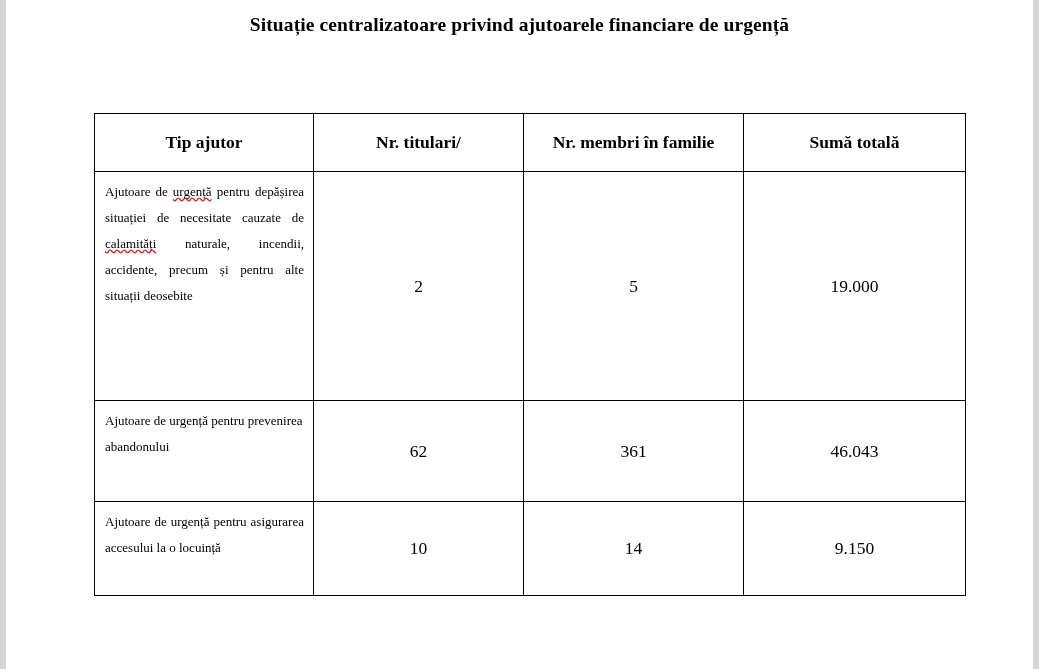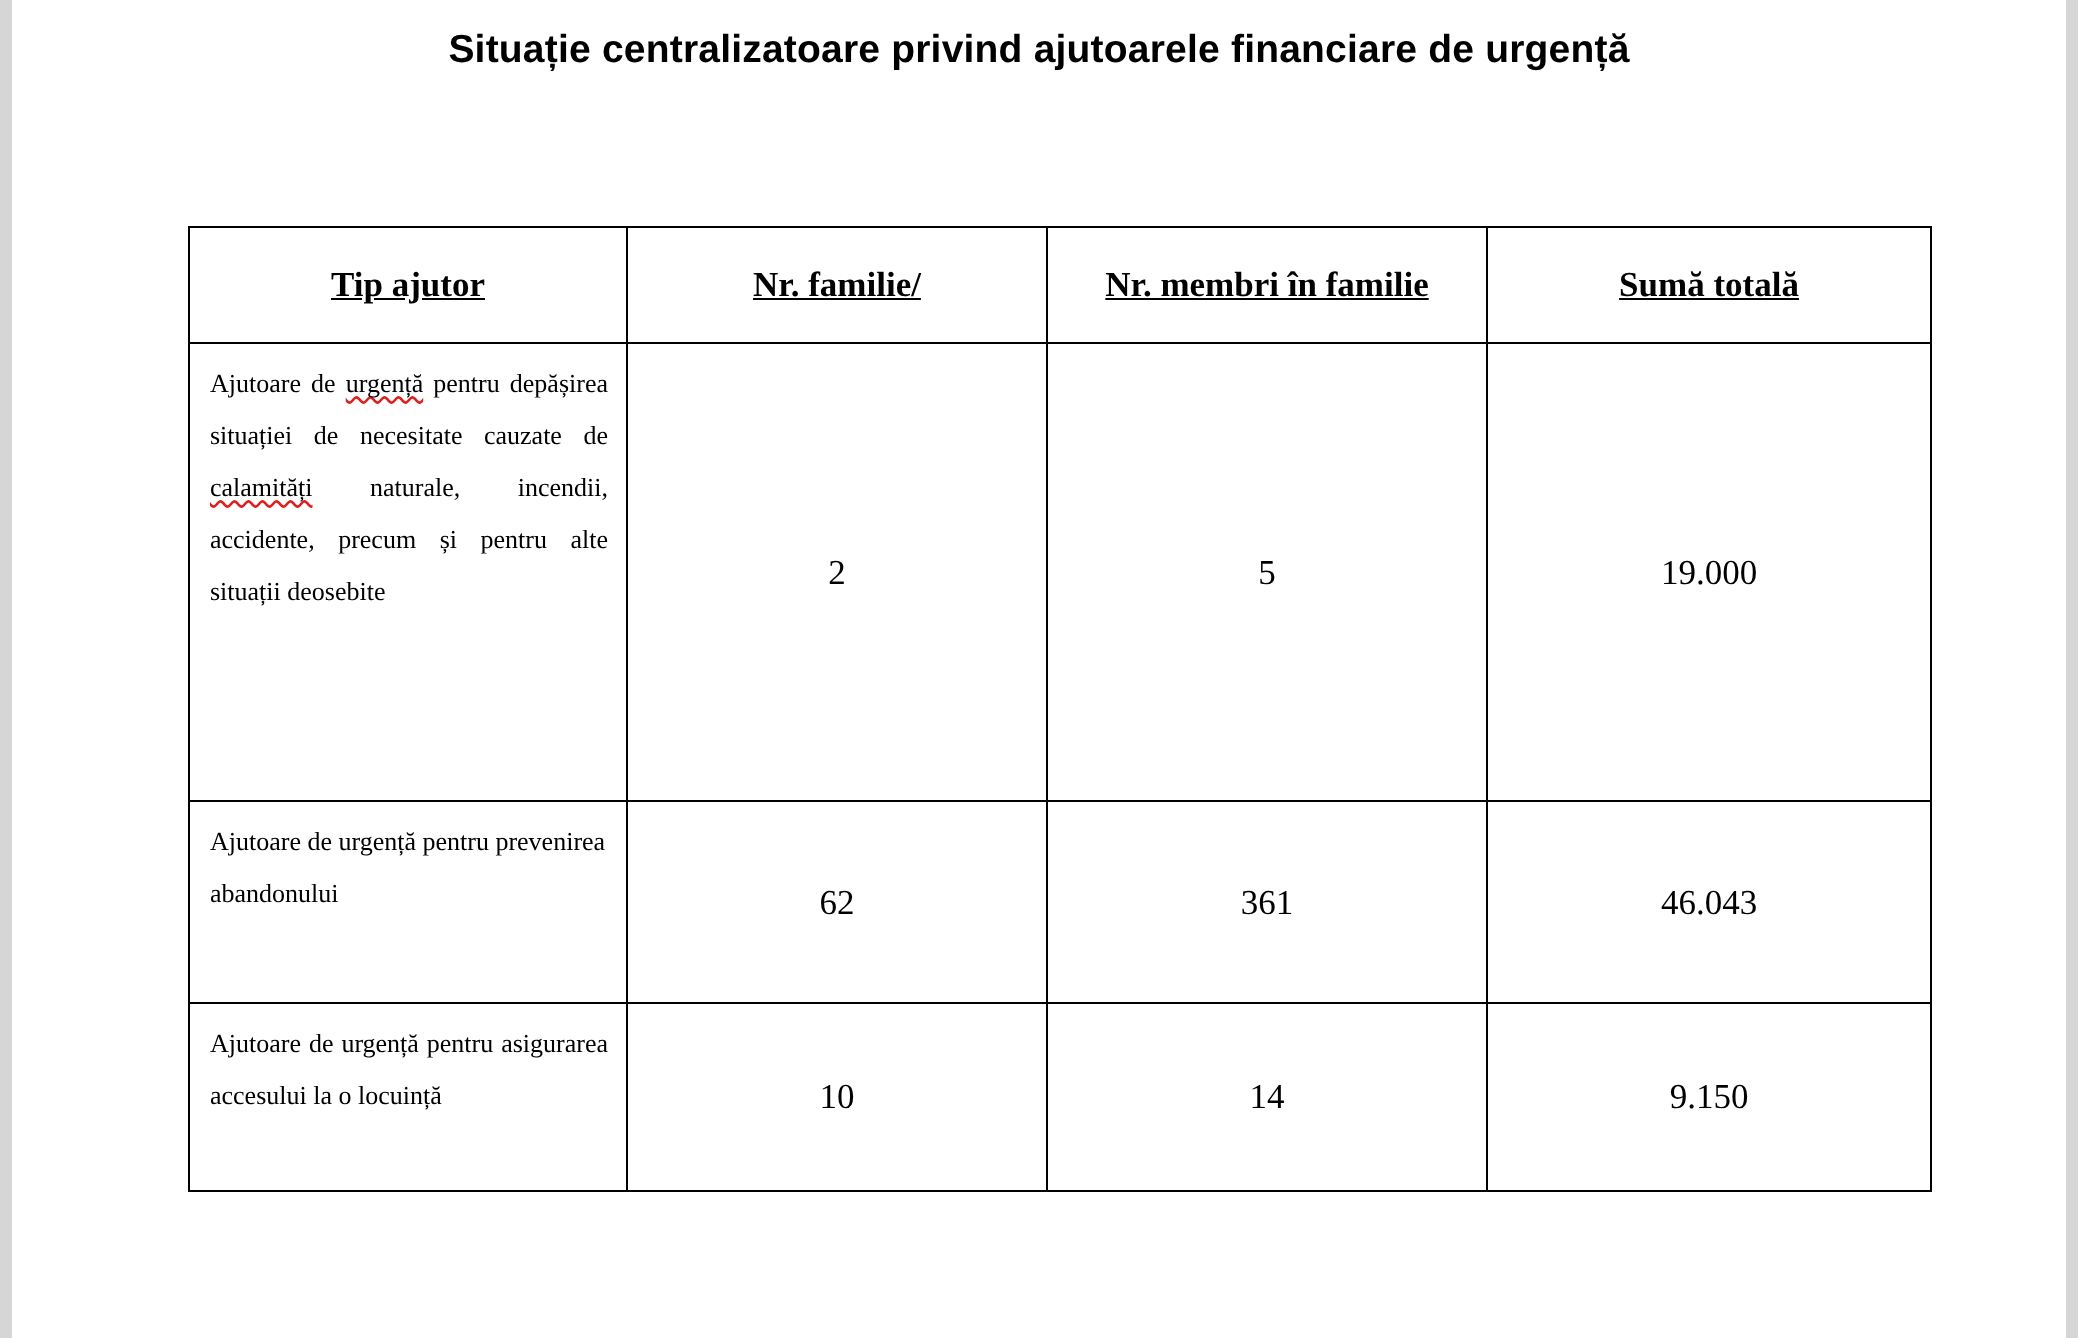--- a/index.html
+++ b/index.html
@@ -28,21 +28,21 @@
 
   
   .doc-title {
     position: absolute;
     left: 0;
     top: 8px;
     width: 1027px;
     text-align: center;
   }
   .doc-title .title-line {
-    font-family: Liberation Sans, sans-serif;
+    font-family: Liberation Serif, serif;
     font-weight: bold;
     font-size: 19.5px;
     color: #000000;
     line-height: 34px;
     letter-spacing: 0.1px;
     white-space: nowrap;
   }
 
   
   .data-table {
@@ -68,21 +68,20 @@
   }
 
   
   .data-table thead th {
     height: 57px;
     font-family: "Liberation Serif", "DejaVu Serif", serif;
     font-weight: bold;
     font-size: 17.5px;
     vertical-align: middle;
     padding: 0 4px;
-    text-decoration: underline;
   }
 
   
   td.cell-type {
     font-size: 13px;
     line-height: 26px;
     padding: 7px 9px 7px 10px;
     vertical-align: top;
     hyphens: none;
   }
@@ -121,21 +120,21 @@
   <table class="data-table">
     <colgroup>
       <col class="c-type">
       <col class="c-hold">
       <col class="c-memb">
       <col class="c-sum">
     </colgroup>
     <thead>
       <tr>
         <th>Tip ajutor</th>
-        <th>Nr. familie/</th>
+        <th>Nr. titulari/</th>
         <th>Nr. membri în familie</th>
         <th>Sumă totală</th>
       </tr>
     </thead>
     <tbody>
 
       <tr class="row-1">
         <td class="cell-type justify">
           <span>Ajutoare de </span><span class="misspelled">urgență</span><span> pentru depășirea situației de necesitate cauzate de </span><span class="misspelled">calamități</span><span> naturale, incendii, accidente, precum și pentru alte situații deosebite</span>
         </td>

